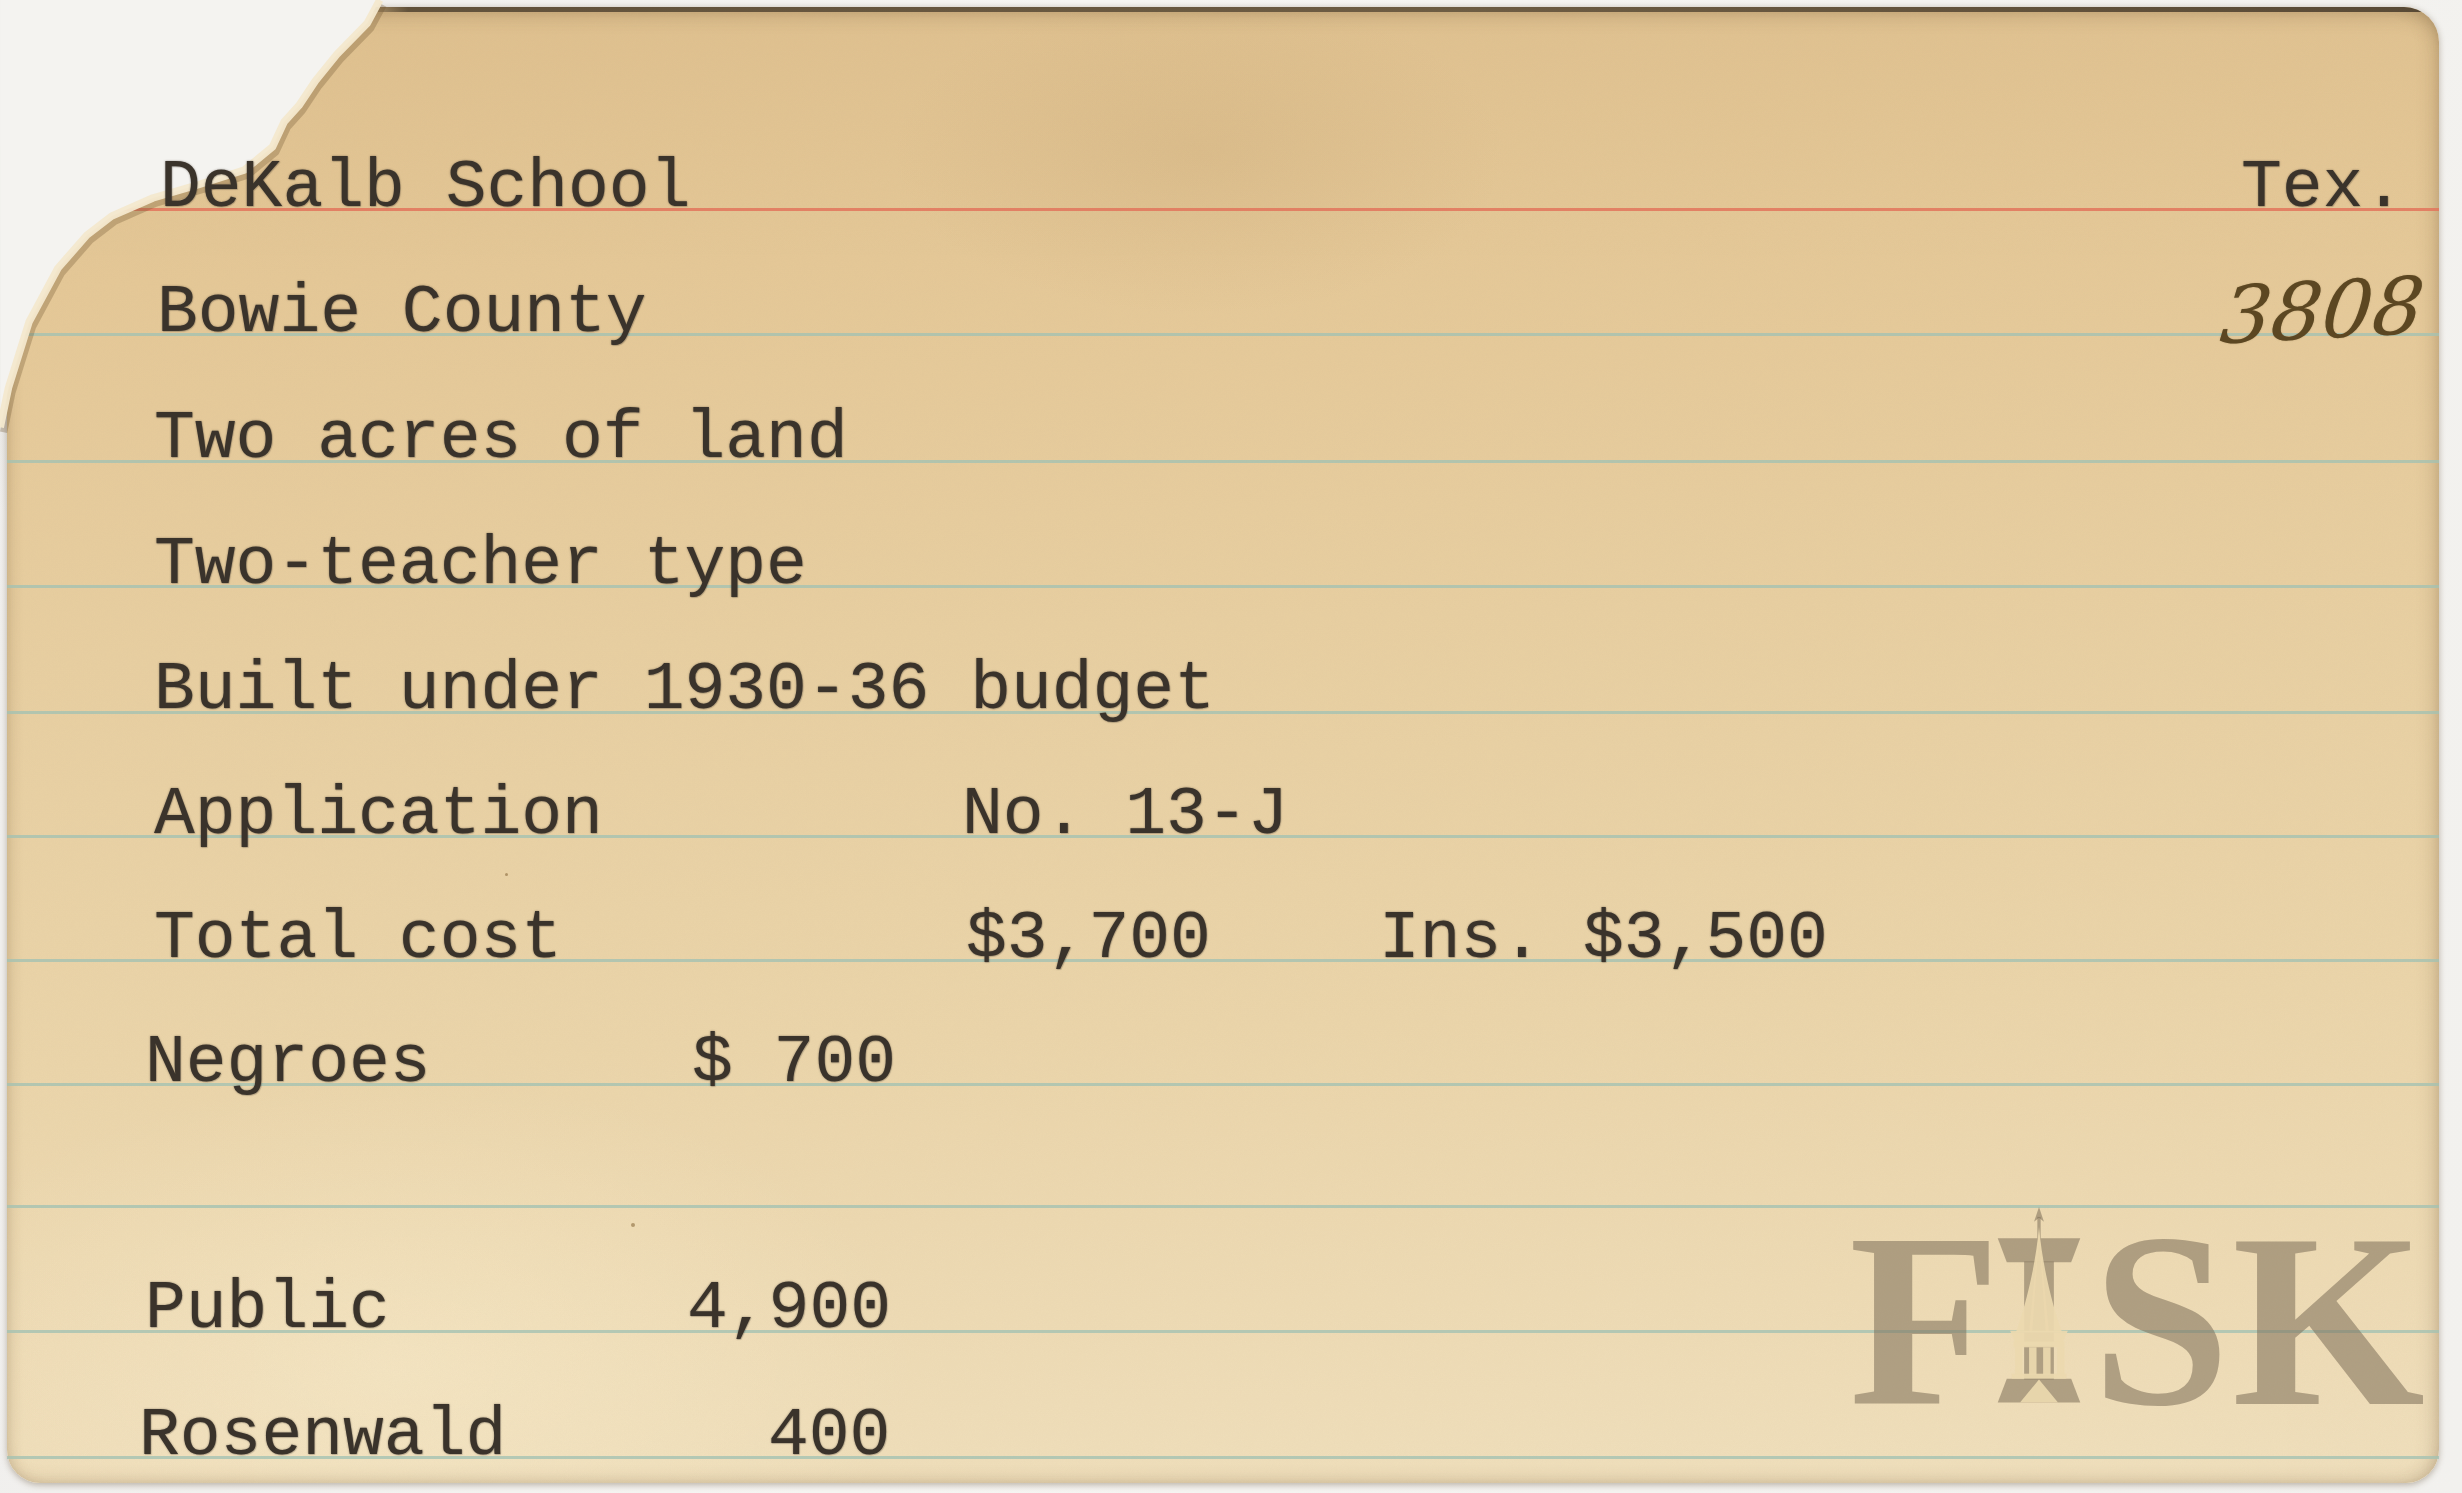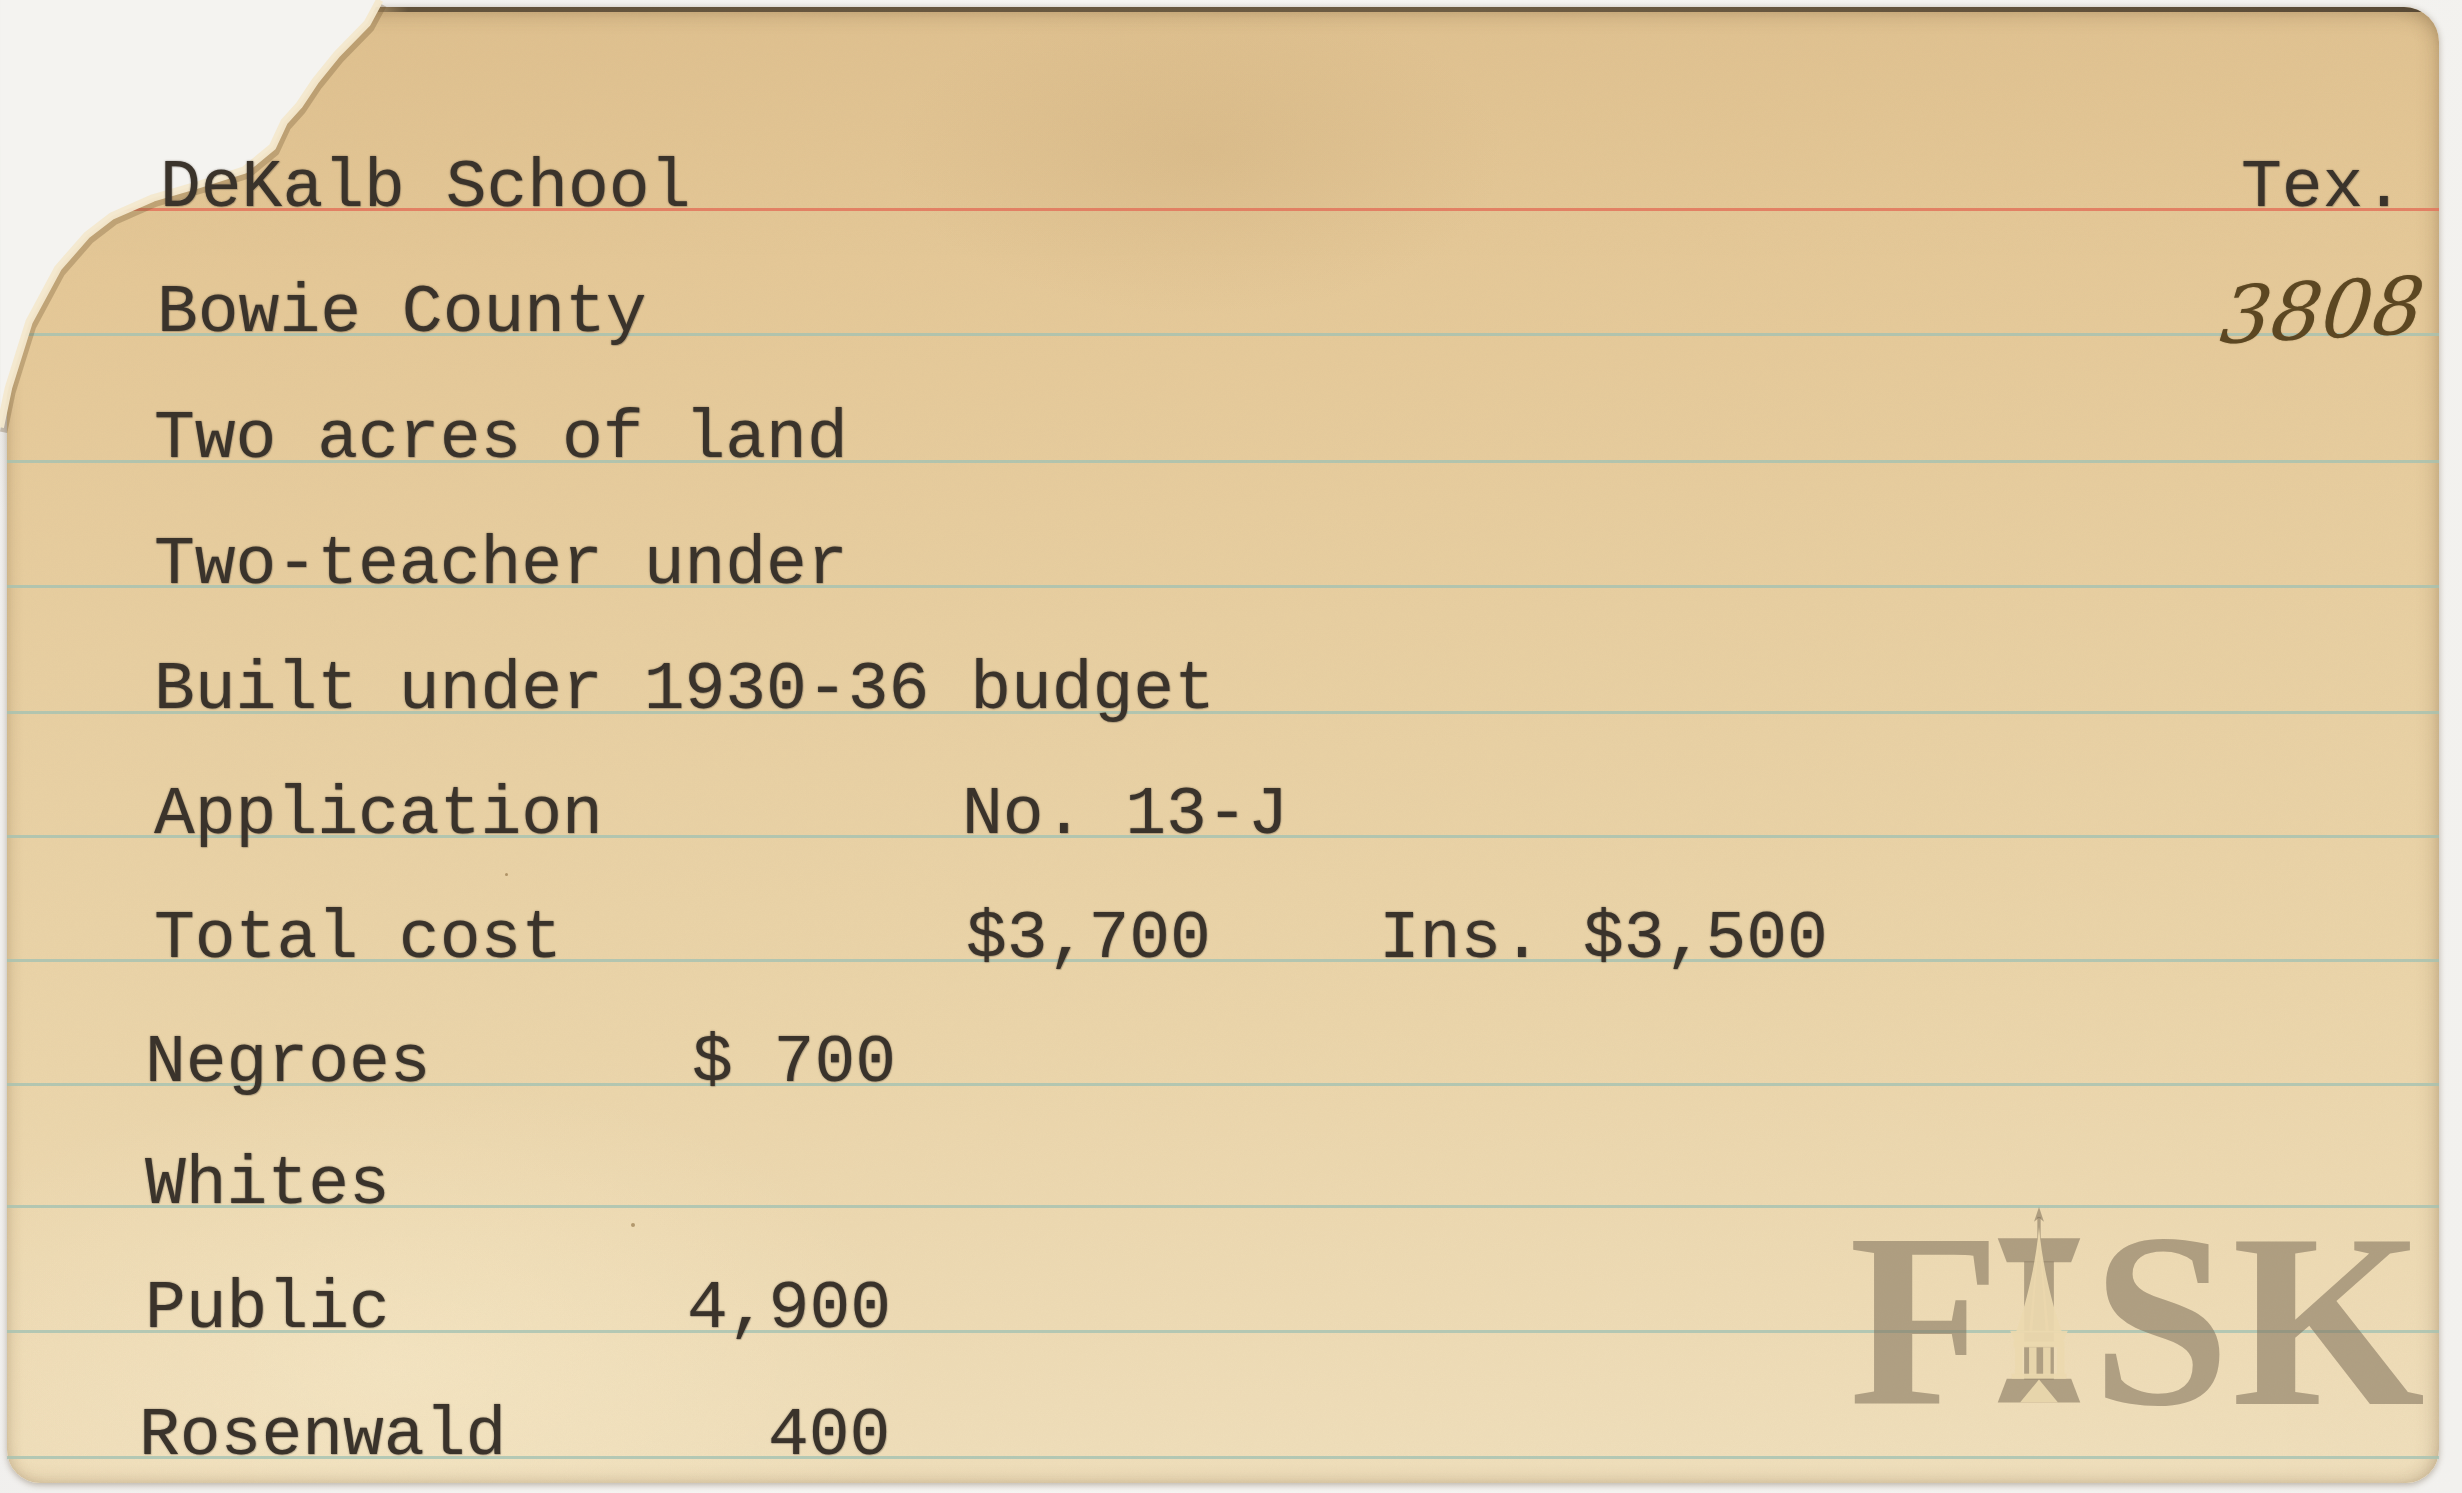--- a/index.html
+++ b/index.html
@@ -75,34 +75,33 @@
     <polyline points="460,0 445,28 408,66 382,98 362,128 344,148 330,178 296,206 240,224 185,240 135,262 105,285 70,325 35,390 10,470 0,518" fill="none" stroke="#f3e8cd" stroke-width="9" stroke-linejoin="round" opacity=".95"></polyline>
   </svg>
 
   <span class="tw" style="left:160px;top:154px">DeKalb School</span>
   <span class="tw" style="left:2241px;top:154px">Tex.</span>
 
   <span class="tw" style="left:157px;top:279px">Bowie County</span>
   <span class="hand" style="left:2222px;top:272px">3808</span>
 
   <span class="tw" style="left:154px;top:405px">Two acres of land</span>
-  <span class="tw" style="left:154px;top:531px">Two-teacher under</span>
+  <span class="tw" style="left:154px;top:531px">Two-teacher type</span>
   <span class="tw" style="left:154px;top:656px">Built under 1930-36 budget</span>
 
   <span class="tw" style="left:154px;top:781px">Application</span>
   <span class="tw" style="left:962px;top:781px">No. 13-J</span>
 
   <span class="tw" style="left:154px;top:905px">Total cost</span>
   <span class="tw" style="left:966px;top:905px">$3,700</span>
   <span class="tw" style="left:1379px;top:905px">Ins. $3,500</span>
 
   <span class="tw" style="left:145px;top:1029px">Negroes</span>
   <span class="tw" style="left:692px;top:1029px">$ 700</span>
 
-  <span class="tw" style="left:145px;top:1151px">Whites</span>
 
   <span class="tw" style="left:145px;top:1275px">Public</span>
   <span class="tw" style="left:687px;top:1275px">4,900</span>
 
   <span class="tw" style="left:139px;top:1402px">Rosenwald</span>
   <span class="tw" style="left:768px;top:1402px">400</span>
 
   <span class="wm-letter" style="left:1849px;top:1197px">F</span>
   <svg style="position:absolute;left:1991px;top:1207px;z-index:4" width="96" height="203" viewBox="0 0 116 246">
     <g fill="rgba(124,109,87,.55)">

